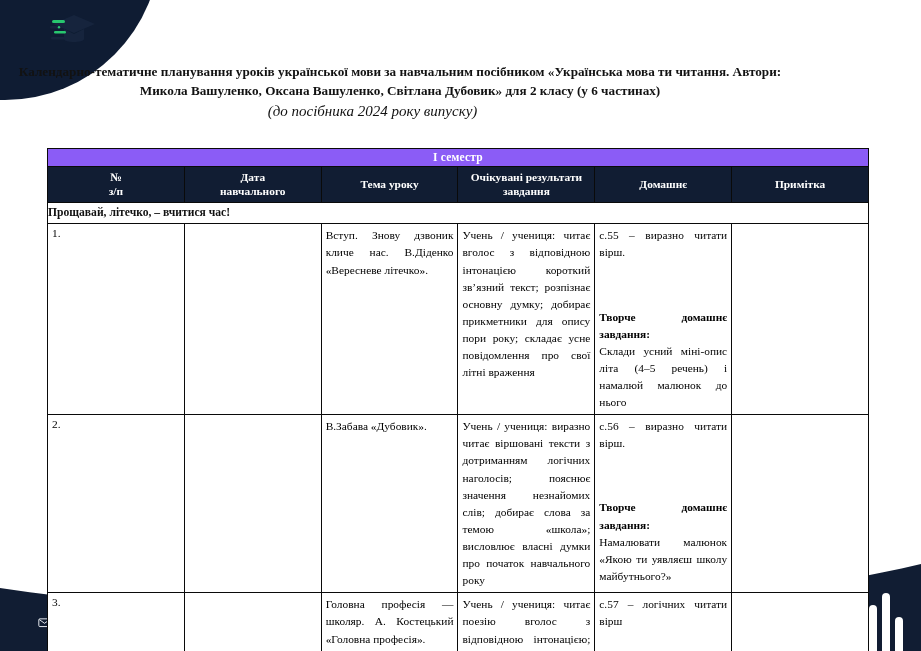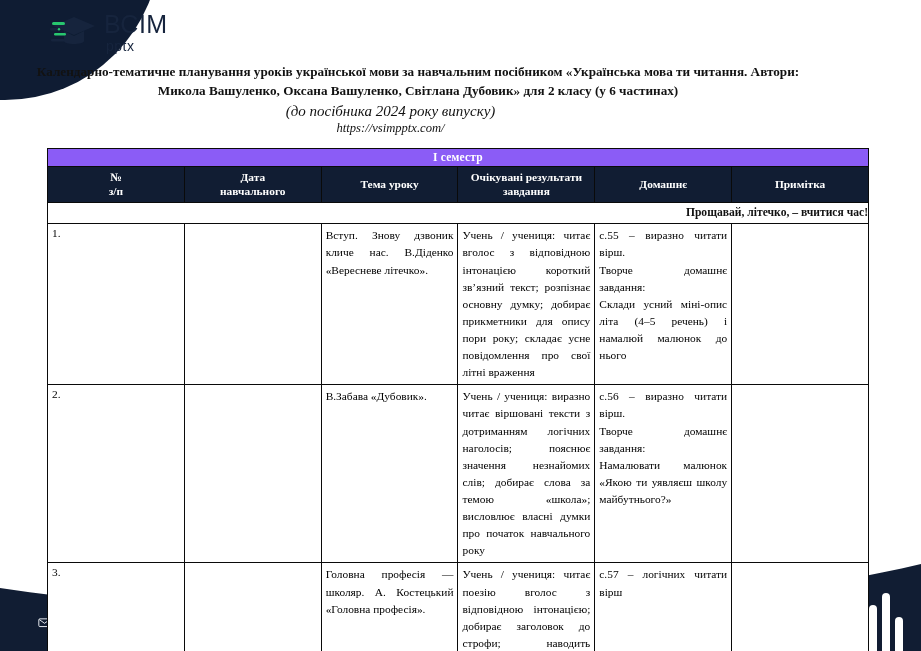--- a/index.html
+++ b/index.html
@@ -117,21 +117,20 @@
   }
 
   
   #title-block {
     position: absolute;
     left: 0;
     top: 62px;
     width: 745px;
     z-index: 5;
     text-align: center;
-    padding-left: 18px;
   }
   #doc-title {
     font-family: "Liberation Serif", serif;
     font-weight: bold;
     font-size: 13.2px;
     line-height: 1.45;
     color: #121212;
     margin: 0 auto;
     width: 800px;
   }
@@ -183,70 +182,65 @@
     background: #111d33;
     color: #ffffff;
     text-align: center;
     vertical-align: middle;
     font-size: 11.4px;
     font-weight: bold;
     line-height: 1.2;
     padding: 4px 2px;
   }
   tr#section-row td {
-    text-align: right;
+    text-align: left;
     font-weight: bold;
     font-size: 11.6px;
     padding: 3px 0 4px 0;
     color: #111111;
   }
   td.c-num   { width: 30px;  text-align: left; font-size: 11.4px; }
   td.c-date  { width: 82px;  }
   td.c-topic { width: 210px; text-align: justify; font-size: 11.4px; line-height: 1.5; }
   td.c-res   { width: 270px; text-align: justify; font-size: 11.4px; line-height: 1.5; }
   td.c-hw    { width: 130px; text-align: justify; font-size: 11.4px; line-height: 1.5; }
   td.c-note  { width: 76px;  }
 
   th.h-num   { width: 30px;  }
   th.h-date  { width: 82px; margin-left: 36px;  }
   th.h-topic { width: 210px; }
   th.h-res   { width: 270px; }
   th.h-hw    { width: 130px; }
   th.h-note  { width: 76px;  }
 
   .hw-line { display: block; }
-  .hw-bold { font-weight: normal; display: block; }
+  .hw-bold { font-weight: bold; display: block; margin-top: 47px; }
   td.c-hw .hw-body { display: block; }
 </style>
 </head>
 <body>
 
 <div id="deco-top-left"></div>
 <div id="deco-top-left-block"></div>
 
 <div id="logo">
   <svg id="logo-mark" width="48" height="38" viewBox="0 0 48 38">
     <path d="M24 3 L45 12 L24 21 L3 12 Z" fill="#16243d"></path>
     <path d="M14 17 L14 27 C14 31 34 31 34 27 L34 17 L24 22 Z" fill="#16243d"></path>
     <rect x="2" y="8" width="13" height="3" rx="1.5" fill="#28c76f"></rect>
     <rect x="0" y="14" width="9" height="2.4" rx="1.2" fill="#16243d"></rect>
     <rect x="4" y="19" width="12" height="2.4" rx="1.2" fill="#28c76f"></rect>
     <rect x="1" y="25" width="14" height="2.6" rx="1.3" fill="#16243d"></rect>
     <circle cx="9" cy="15.2" r="1.2" fill="#28c76f"></circle>
   </svg>
-  <span id="logo-text">
-    <span id="logo-name">ВСІМ</span>
-    <span id="logo-sub">pptx</span>
-  </span>
 </div>
 
 <div id="title-block">
   <div id="doc-title">Календарно-тематичне планування уроків української мови за навчальним посібником «Українська мова ти читання. Автори: Микола Вашуленко, Оксана Вашуленко, Світлана Дубовик» для 2 класу (у 6 частинах)</div>
   <div id="doc-subtitle">(до посібника 2024 року випуску)</div>
-  <div id="doc-url">https://vsimpptx.com/</div>
 </div>
 
 <div id="plan-table-wrap">
   <table id="plan-table">
     <thead>
       <tr id="semester-row">
         <th colspan="6">І семестр</th>
       </tr>
       <tr id="column-header-row">
         <th class="h-num">

